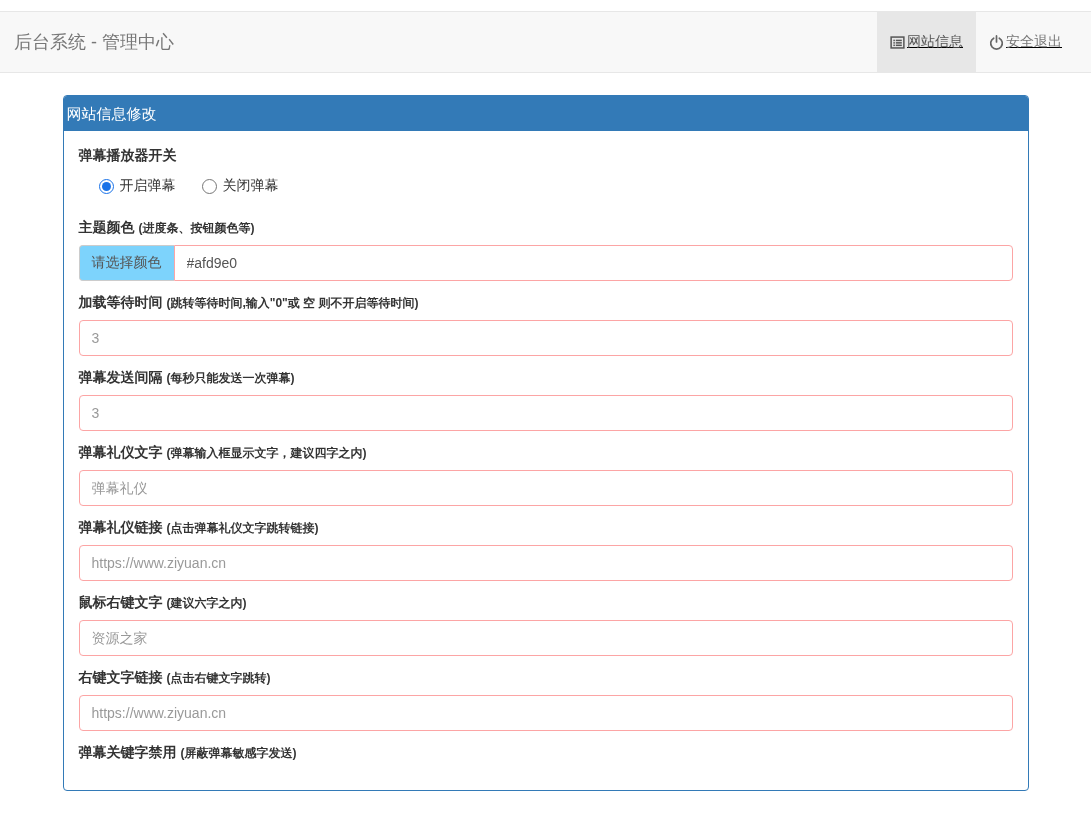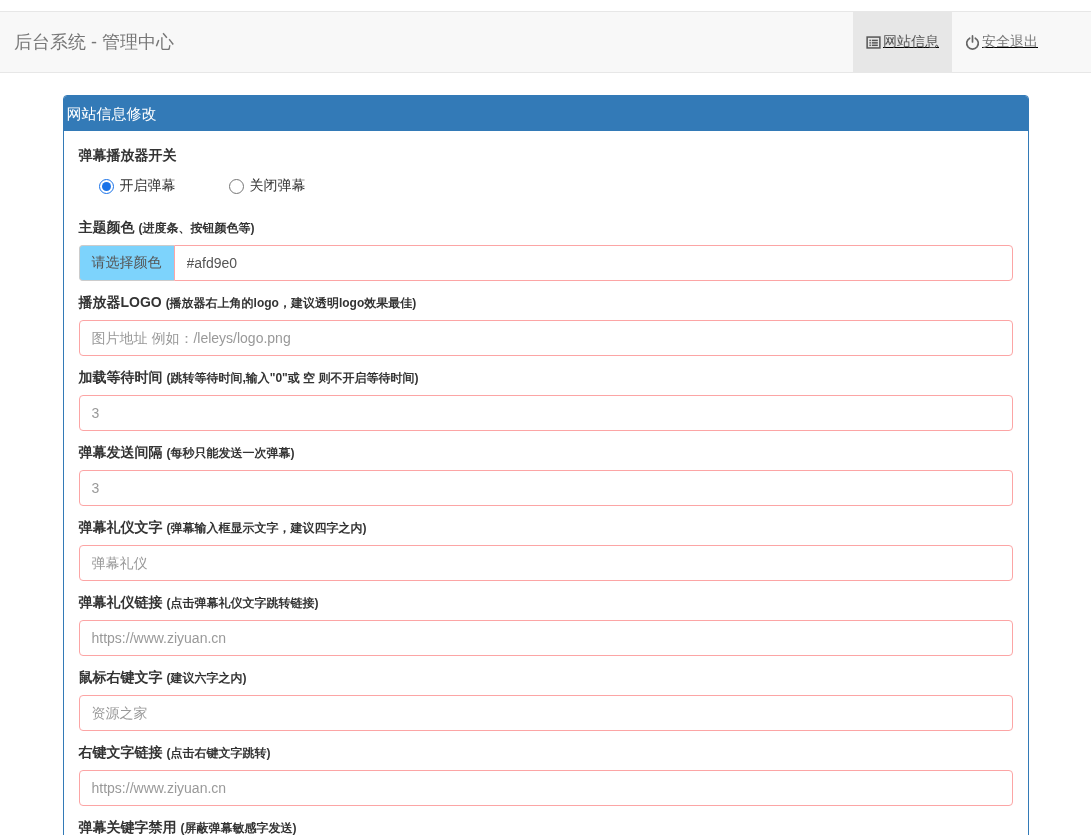--- a/index.html
+++ b/index.html
@@ -13,21 +13,21 @@
   .navbar {
     margin-top: 11px;
     height: 62px;
     background: #f8f8f8;
     border-top: 1px solid #e7e7e7;
     border-bottom: 1px solid #e7e7e7;
     display: flex;
     align-items: stretch;
     justify-content: space-between;
     padding-left: 14px;
-    padding-right: 40px;
+    padding-right: 16px;
   }
   .navbar-title {
     align-self: center;
     font-size: 18px;
     color: #777;
   }
   .navbar-nav { display: flex; align-items: stretch; text-decoration: underline; }
   .nav-item {
     display: flex;
     align-items: center;
@@ -65,21 +65,21 @@
     font-size: 14px;
     font-weight: 700;
     color: #333;
     margin-bottom: 7px;
     line-height: 19px;
   }
   .form-label .hint { font-size: 12px; }
 
   .radio-row {
     display: flex;
-    gap: 53px;
+    gap: 26px;
     padding-left: 20px;
     margin: 12px 0 23px;
     font-size: 14px;
     color: #333;
     align-items: flex-start;
   }
   .radio-option { display: flex; align-items: center; }
   .radio-option input[type=radio] {
     width: 15px; height: 15px;
     margin-right: 6px;
@@ -177,27 +177,20 @@
       <label class="form-label">
         <span>主题颜色</span>
         <span class="hint">(进度条、按钮颜色等)</span>
       </label>
       <div class="input-group">
         <span class="input-group-addon">请选择颜色</span>
         <input class="form-control" type="text" value="#afd9e0" style="">
       </div>
     </div>
 
-    <div class="form-group">
-      <label class="form-label">
-        <span>播放器LOGO</span>
-        <span class="hint">(播放器右上角的logo，建议透明logo效果最佳)</span>
-      </label>
-      <input class="form-control" type="text" placeholder="图片地址 例如：/leleys/logo.png" style="">
-    </div>
 
     <div class="form-group">
       <label class="form-label">
         <span>加载等待时间</span>
         <span class="hint">(跳转等待时间,输入"0"或 空 则不开启等待时间)</span>
       </label>
       <input class="form-control" type="text" placeholder="3" style="">
     </div>
 
     <div class="form-group">

